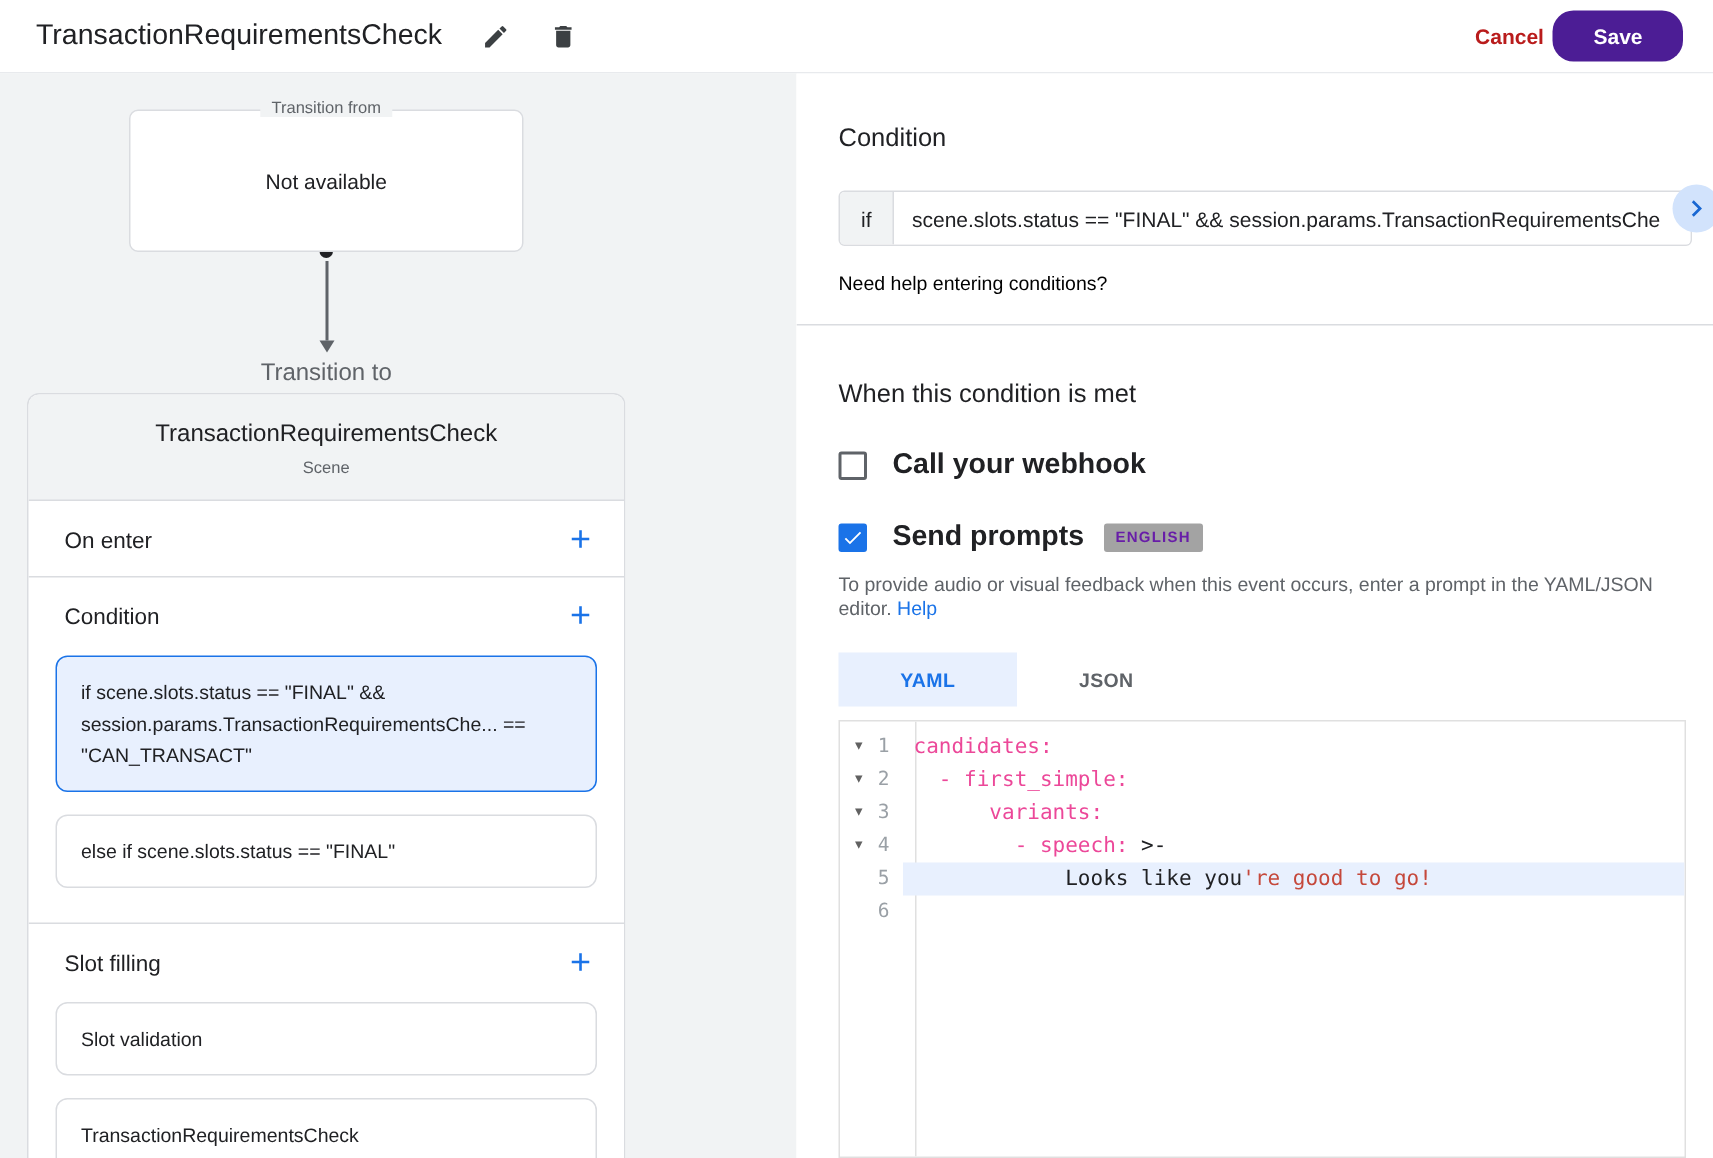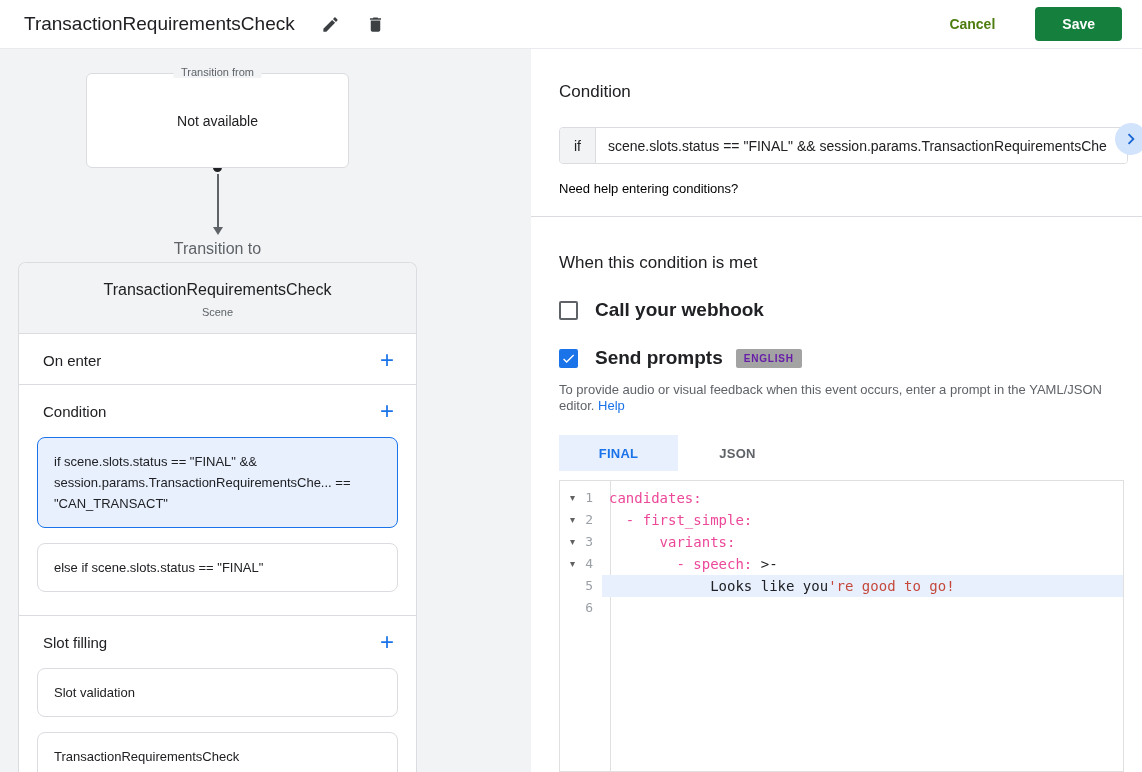--- a/index.html
+++ b/index.html
@@ -14,26 +14,26 @@
   .topbar {
     height:49px; display:flex; align-items:center; justify-content:space-between;
     padding:0 20px 0 24px; border-bottom:1px solid #e8eaed; background:#fff;
   }
   .title-area { display:flex; align-items:center; }
   .page-title { font-size:19px; font-weight:400; margin:0; }
   .icon-btn { margin-left:26px; cursor:pointer; display:flex; align-items:center; }
   .icon-btn svg { fill:#3c4043; }
   .actions { display:flex; align-items:center; }
   .btn-cancel {
-    background:none; border:none; color:#4d7c0f; font-family:inherit;
-    font-size:14px; font-weight:bold; margin-right:34px; cursor:pointer; padding:4px 6px;
+    background:none; border:none; color:#b91c1c; font-family:inherit;
+    font-size:14px; font-weight:bold; cursor:pointer; padding:4px 6px;
   }
   .btn-save {
-    background:#15803d; border:none; color:#fff; font-family:inherit;
-    font-size:14px; font-weight:bold; padding:9px 27px; border-radius:4px; cursor:pointer;
+    background:#4c1d95; border:none; color:#fff; font-family:inherit;
+    font-size:14px; font-weight:bold; padding:9px 27px; border-radius:14px; cursor:pointer;
   }
 
   
   .main { display:flex; height:723px; }
   .left { width:531px; flex:none; background:#f1f3f4; overflow:hidden; }
   .left-inner { width:399px; margin-left:18px; }
 
   
   .tfrom-box {
     position:relative; width:263px; height:95px; margin:24px auto 0;
@@ -254,21 +254,21 @@
             <path d="M9 16.17 4.83 12l-1.42 1.41L9 19 21 7l-1.41-1.41z"></path>
           </svg>
       </span>
       <span class="check-label">Send prompts</span>
       <span class="badge">ENGLISH</span>
     </div>
 
     <p class="desc"><span>To provide audio or visual feedback when this event occurs, enter a prompt in the YAML/JSON editor.</span> <a href="#">Help</a></p>
 
     <div class="tabs" id="tabs">
-        <button class="tab active">FINAL</button>
+        <button class="tab active">YAML</button>
         <button class="tab">JSON</button>
       </div>
 
     <div class="editor">
       <div class="gutter-rail"></div>
       <div class="ed-lines" id="editor-lines">
           <div class="ed-line">
             <span class="fold">▾</span>
             <span class="lnum">1</span>
             <span class="code"><span class="tok-key">candidates:</span></span>

